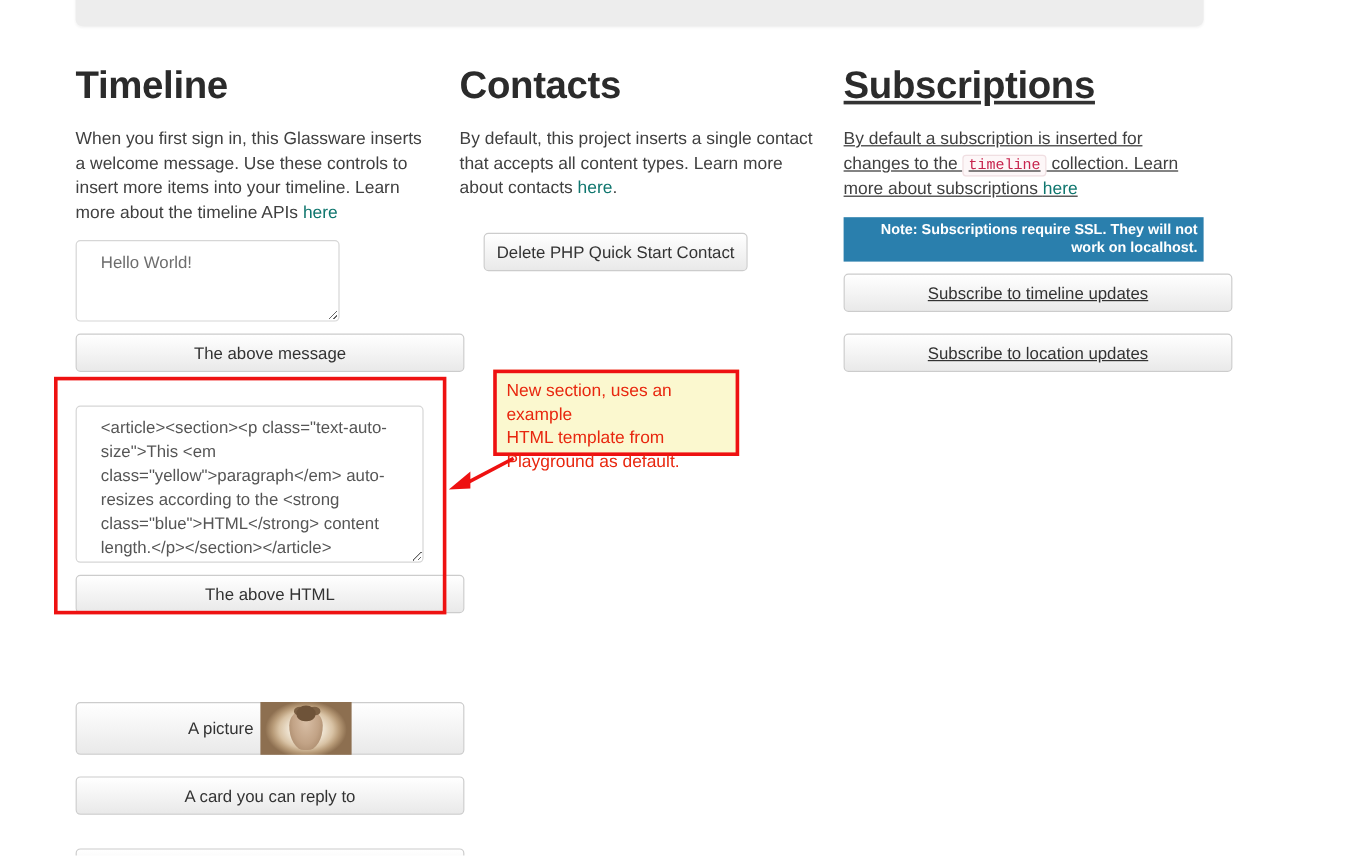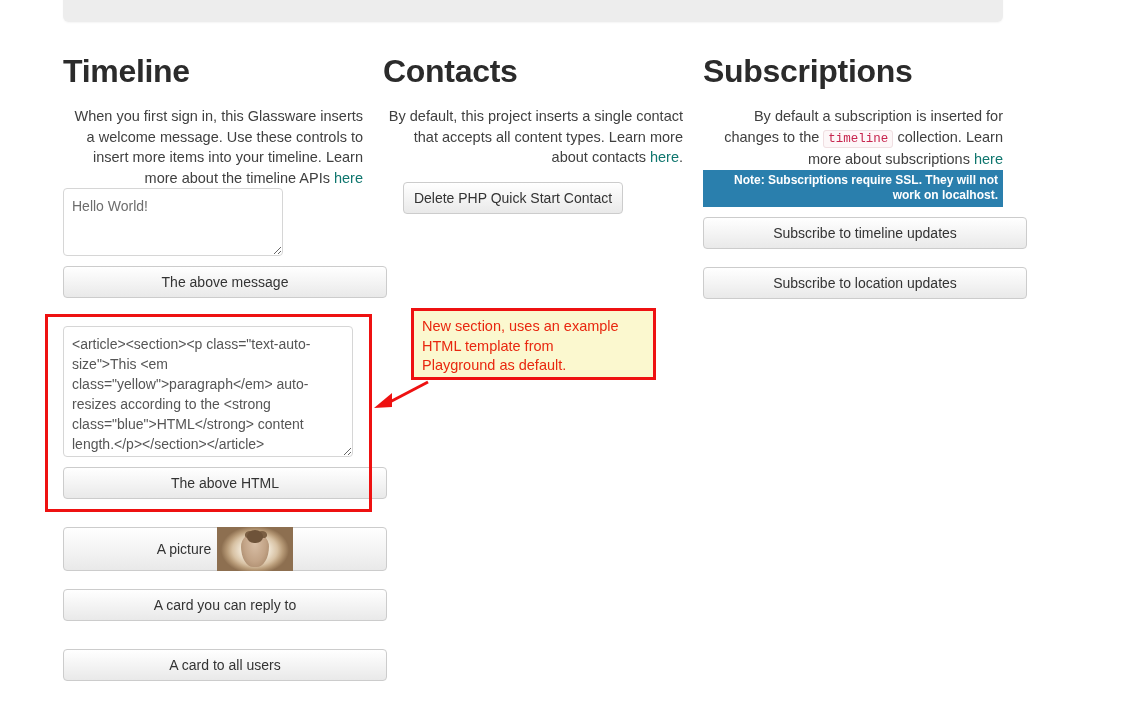--- a/index.html
+++ b/index.html
@@ -35,36 +35,35 @@
     left: 0;
     top: 52px;
     width: 1123px;
   }
   .col {
     position: absolute;
     top: 0;
   }
   #col-timeline      { left: 63px;  width: 300px; }
   #col-contacts      { left: 383px; width: 300px; }
-  #col-subscriptions { left: 703px; width: 300px; }
+  #col-subscriptions { left: 703px; width: 300px; text-decoration: underline; }
 
   h2.col-title {
     margin: 0 0 16px 0;
     font-size: 32px;
     line-height: 38px;
     font-weight: bold;
     color: #2b2b2b;
     letter-spacing: -0.3px;
   }
   p.col-desc {
-    margin: 0 0 0 0;
+    margin: 0 0 12px 0;
     font-size: 14.5px;
     line-height: 20.5px;
     color: #404040;
-    text-align: right;
   }
   a.link {
     color: #0f766e;
     text-decoration: none;
   }
   code.inline {
     font-family: "Liberation Mono", monospace;
     font-size: 12.5px;
     color: #c7254e;
     background: #fdf7f8;
@@ -74,21 +73,21 @@
   }
 
   
   textarea.ta {
     display: block;
     box-sizing: border-box;
     font-family: "Liberation Sans", sans-serif;
     font-size: 14px;
     line-height: 20px;
     color: #6d6d6d;
-    padding: 7px 8px;
+    padding: 7px 20px;
     border: 1px solid #d6d6d6;
     border-radius: 4px;
     background: #ffffff;
     resize: both;
     outline: none;
     overflow: hidden;
   }
   #msg-textarea  { width: 220px; height: 68px; }
   #html-textarea { width: 290px; height: 131px; color: #555; }
 
@@ -110,20 +109,21 @@
   }
   .btn.two-line { padding: 5px 0; }
 
   .btn-pic {
     display: flex;
     align-items: center;
     justify-content: center;
     gap: 0px;
     height: 44px;
     padding: 0;
+    margin-top: 46px;
   }
   .btn-pic .pic-label { padding-right: 6px; }
 
   
   .cat-thumb {
     width: 76px;
     height: 44px;
     position: relative;
     overflow: hidden;
     background:
@@ -175,21 +175,21 @@
     width: 327px;
     height: 198px;
     border: 3px solid #ee1111;
     box-sizing: border-box;
     pointer-events: none;
   }
   #annot-callout {
     position: absolute;
     left: 411px;
     top: 308px;
-    width: 245px;
+    width: 205px;
     height: 72px;
     box-sizing: border-box;
     border: 3px solid #ee1111;
     background: #fbf8cf;
     padding: 6px 8px 0 8px;
   }
   #annot-callout .atext {
     font-family: "Liberation Sans", sans-serif;
     font-size: 14.5px;
     line-height: 19.5px;

